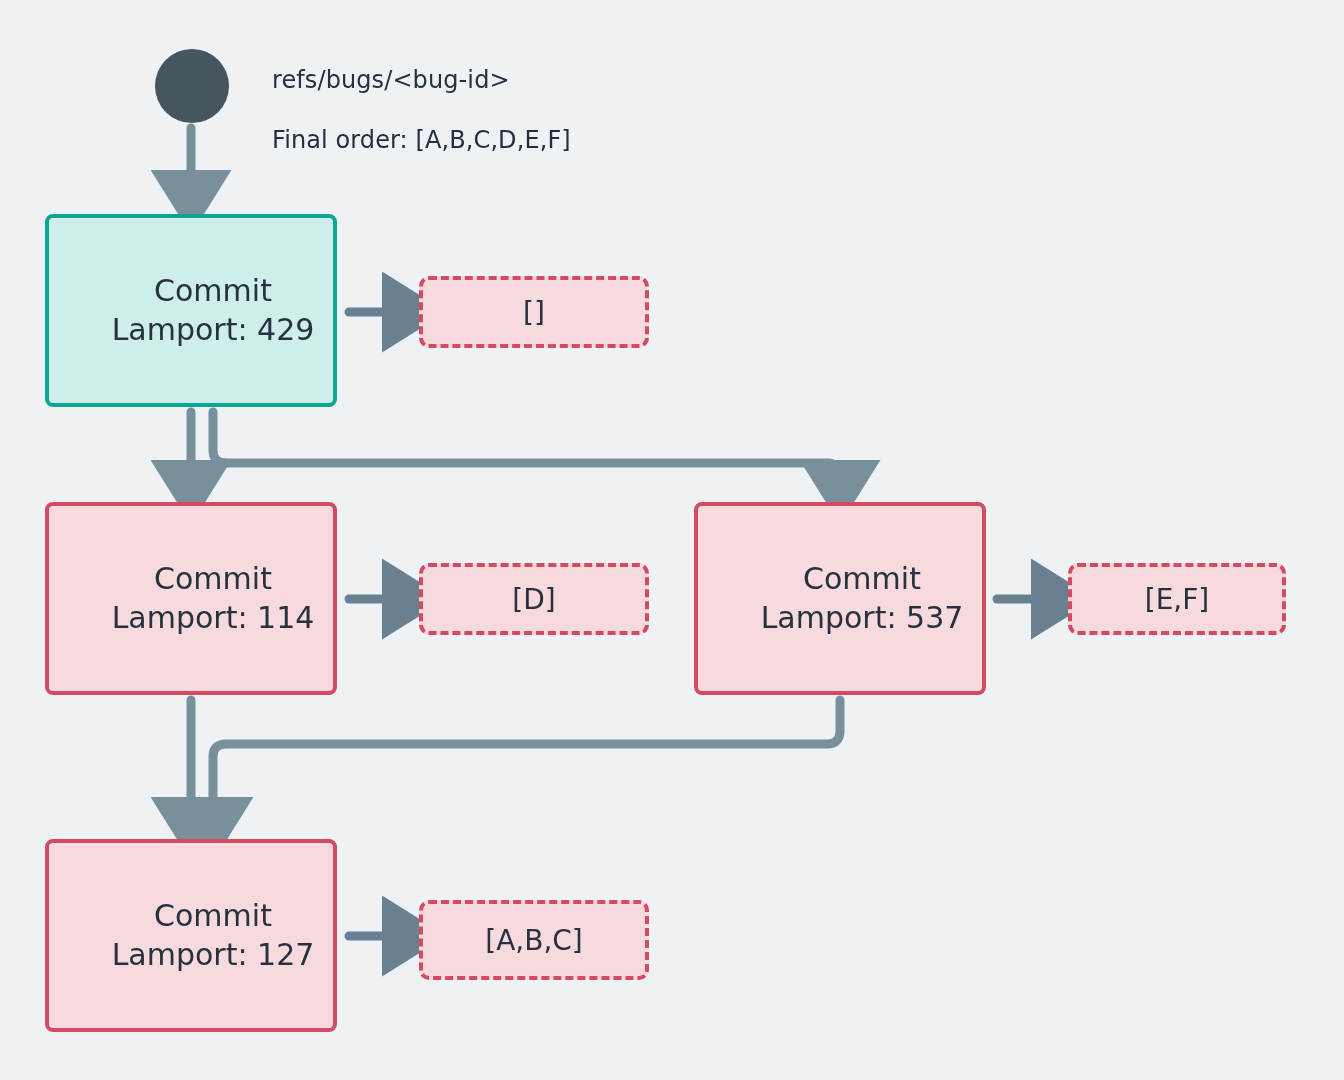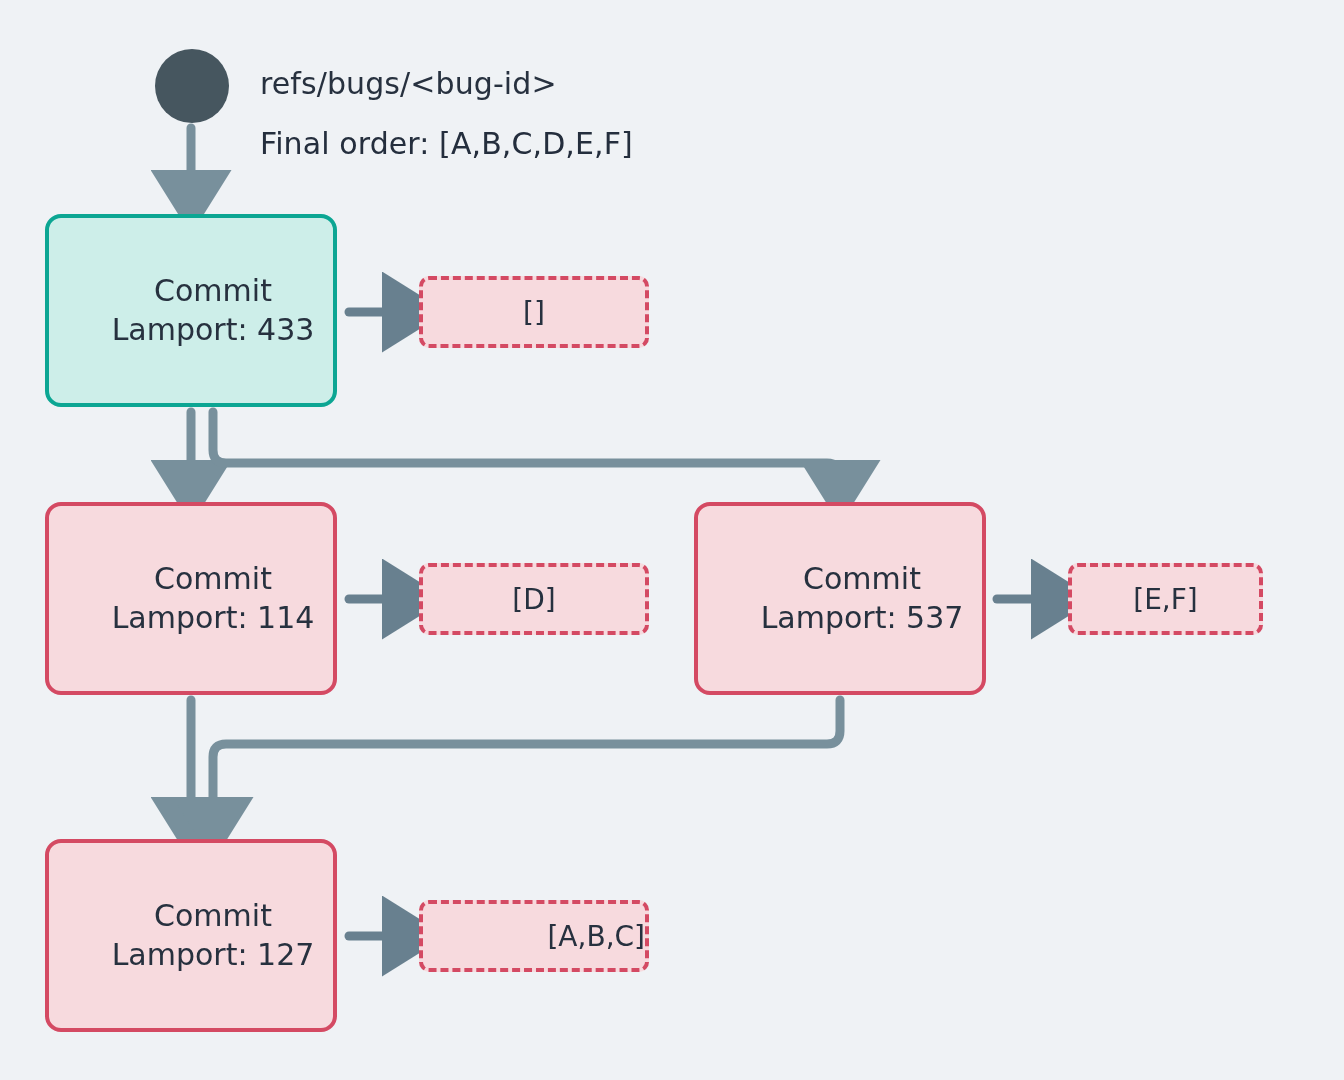--- a/index.html
+++ b/index.html
@@ -29,33 +29,33 @@
     position: absolute;
     width: 74px;
     height: 74px;
     border-radius: 50%;
     background: #46565f;
     left: 155px;
     top: 49px;
   }
   .hdr-label {
     position: absolute;
-    left: 260px;
-    font-size: 30px;
+    left: 272px;
+    font-size: 24px;
     color: #27313f;
     white-space: nowrap;
     letter-spacing: 0.1px;
   }
   .hdr-ref { top: 66px; font-weight: 400; }
   .hdr-order { top: 126px; font-weight: 400; color: #242e3d; }
 
   .node {
     position: absolute;
     box-sizing: border-box;
-    border-radius: 16px;
+    border-radius: 8px;
     display: flex;
     flex-direction: column;
     align-items: center;
     justify-content: center;
     text-align: center;
     font-size: 30px;
     line-height: 1.28;
     color: #27313f;
     border-width: 4px;
     border-style: solid;
@@ -133,43 +133,43 @@
     </g>
   </svg>
 
   <div class="root-dot"></div>
 
   <div class="hdr-label hdr-ref">refs/bugs/&lt;bug-id&gt;</div>
   <div class="hdr-label hdr-order">Final order: [A,B,C,D,E,F]</div>
 
   <div class="node node-teal" style="left:45px; top:214px; width:292px; height:193px;">
     <span class="ln">Commit</span>
-    <span class="ln">Lamport: 433</span>
+    <span class="ln">Lamport: 429</span>
   </div>
   <div class="tag" style="left:419px; top:276px; width:230px; height:72px;">
     <span>[]</span>
   </div>
 
   <div class="node node-pink" style="left:45px; top:502px; width:292px; height:193px;">
     <span class="ln">Commit</span>
     <span class="ln">Lamport: 114</span>
   </div>
   <div class="tag" style="left:419px; top:563px; width:230px; height:72px;">
     <span>[D]</span>
   </div>
 
   <div class="node node-pink" style="left:694px; top:502px; width:292px; height:193px;">
     <span class="ln">Commit</span>
     <span class="ln">Lamport: 537</span>
   </div>
-  <div class="tag" style="left:1068px; top:563px; width:195px; height:72px;">
+  <div class="tag" style="left:1068px; top:563px; width:218px; height:72px;">
     <span>[E,F]</span>
   </div>
 
   <div class="node node-pink" style="left:45px; top:839px; width:292px; height:193px;">
     <span class="ln">Commit</span>
     <span class="ln">Lamport: 127</span>
   </div>
-  <div class="tag" style="left:419px; top:900px; width:230px; height:72px;justify-content:flex-end;">
+  <div class="tag" style="left:419px; top:900px; width:230px; height:80px;">
     <span>[A,B,C]</span>
   </div>
 
 </div>
 
 </body></html>

